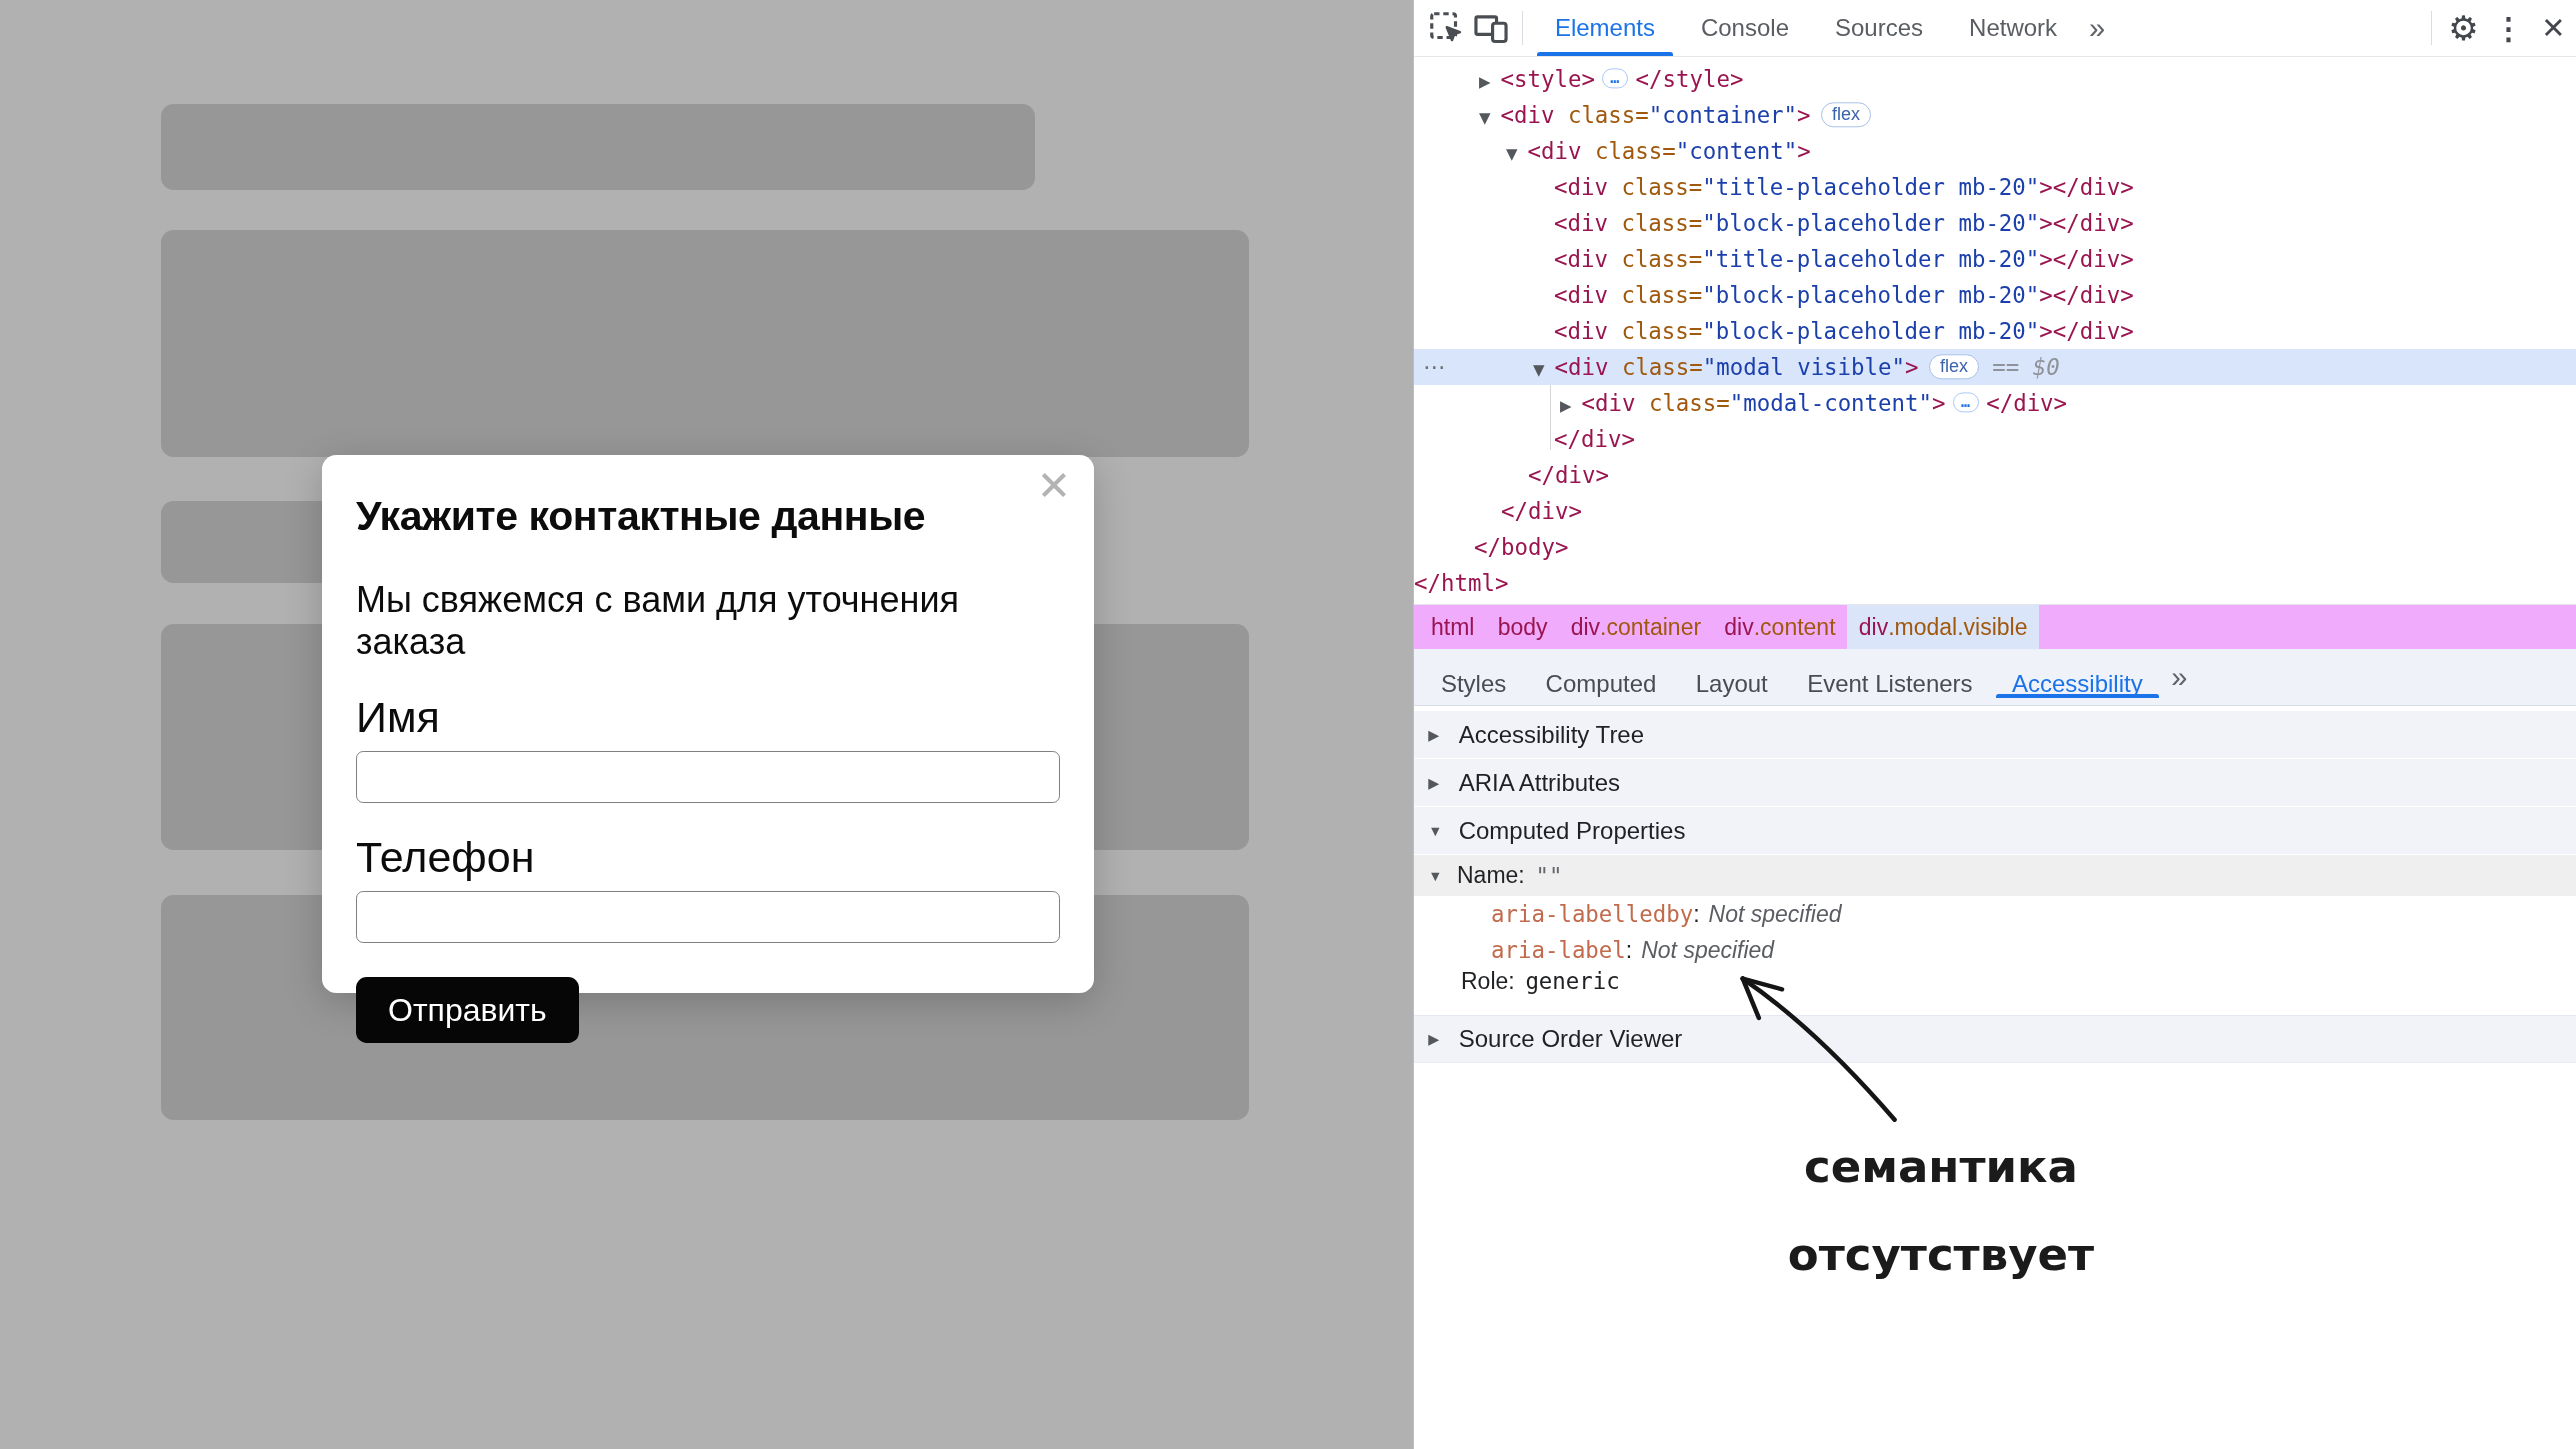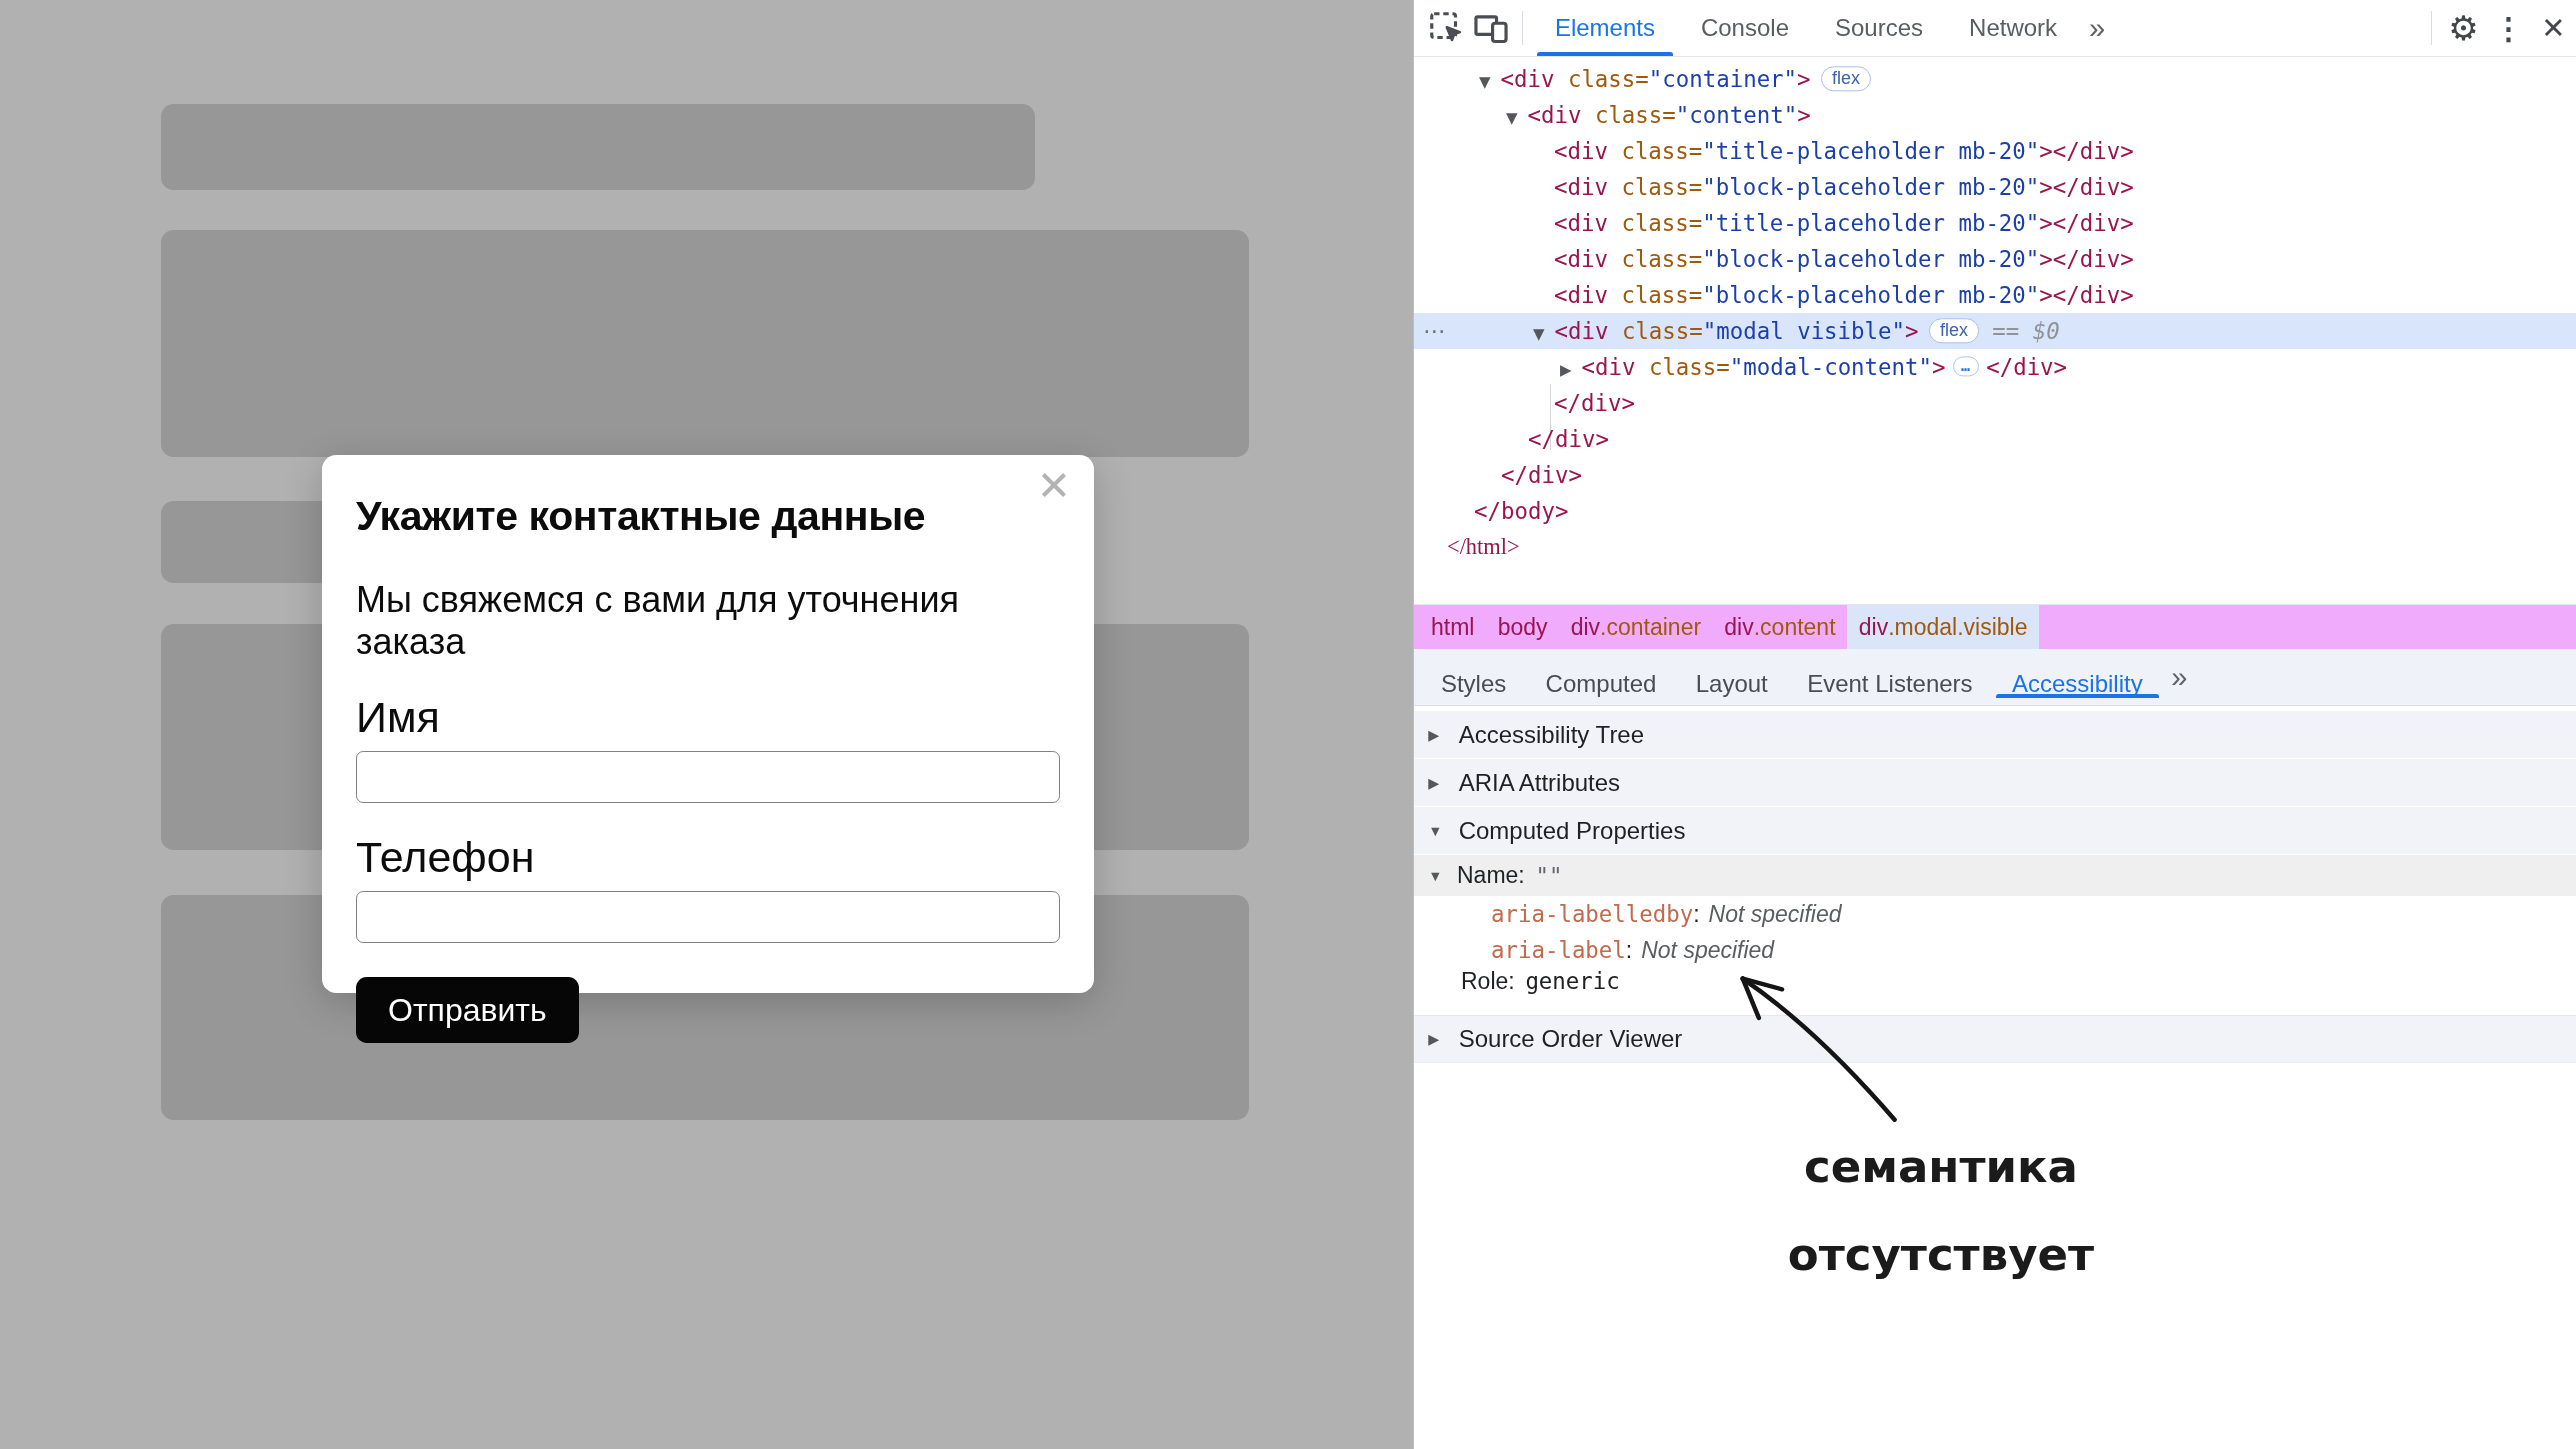--- a/index.html
+++ b/index.html
@@ -166,34 +166,35 @@
       <div class="right">
         <div class="tb-divider"></div>
         <button class="icon-btn glyph-settings">⚙</button>
         <button class="icon-btn glyph-more">⋮</button>
         <button class="icon-btn glyph-close">✕</button>
       </div>
     </div>
 
     <div class="tree" id="dom-tree">
       <div class="guide" style="top:327px; height:66px;"></div>
+    <div class="trow" style="padding-left: 65px;"><span class="tw">▶</span><span class="tk-p">&lt;style&gt;</span><span class="tk-ell">…</span><span class="tk-p">&lt;/style&gt;</span></div>
         <div class="trow" style="padding-left: 65px;"><span class="tw">▼</span><span class="tk-p">&lt;div</span><span class="tk-a"> class</span><span class="tk-a">=</span><span class="tk-v">"container"</span><span class="tk-p">&gt;</span><span class="tk-badge">flex</span></div>
         <div class="trow" style="padding-left: 92px;"><span class="tw">▼</span><span class="tk-p">&lt;div</span><span class="tk-a"> class</span><span class="tk-a">=</span><span class="tk-v">"content"</span><span class="tk-p">&gt;</span></div>
         <div class="trow" style="padding-left: 140px;"><span class="tk-p">&lt;div</span><span class="tk-a"> class</span><span class="tk-a">=</span><span class="tk-v">"title-placeholder mb-20"</span><span class="tk-p">&gt;&lt;/div&gt;</span></div>
         <div class="trow" style="padding-left: 140px;"><span class="tk-p">&lt;div</span><span class="tk-a"> class</span><span class="tk-a">=</span><span class="tk-v">"block-placeholder mb-20"</span><span class="tk-p">&gt;&lt;/div&gt;</span></div>
         <div class="trow" style="padding-left: 140px;"><span class="tk-p">&lt;div</span><span class="tk-a"> class</span><span class="tk-a">=</span><span class="tk-v">"title-placeholder mb-20"</span><span class="tk-p">&gt;&lt;/div&gt;</span></div>
         <div class="trow" style="padding-left: 140px;"><span class="tk-p">&lt;div</span><span class="tk-a"> class</span><span class="tk-a">=</span><span class="tk-v">"block-placeholder mb-20"</span><span class="tk-p">&gt;&lt;/div&gt;</span></div>
         <div class="trow" style="padding-left: 140px;"><span class="tk-p">&lt;div</span><span class="tk-a"> class</span><span class="tk-a">=</span><span class="tk-v">"block-placeholder mb-20"</span><span class="tk-p">&gt;&lt;/div&gt;</span></div>
         <div class="trow sel" style="padding-left: 119px;"><span class="gutter-dots">⋯</span><span class="tw">▼</span><span class="tk-p">&lt;div</span><span class="tk-a"> class</span><span class="tk-a">=</span><span class="tk-v">"modal visible"</span><span class="tk-p">&gt;</span><span class="tk-badge">flex</span><span class="tk-g"> == </span><span class="tk-gi">$0</span></div>
         <div class="trow" style="padding-left: 146px;"><span class="tw">▶</span><span class="tk-p">&lt;div</span><span class="tk-a"> class</span><span class="tk-a">=</span><span class="tk-v">"modal-content"</span><span class="tk-p">&gt;</span><span class="tk-ell">…</span><span class="tk-p">&lt;/div&gt;</span></div>
         <div class="trow" style="padding-left: 140px;"><span class="tk-p">&lt;/div&gt;</span></div>
         <div class="trow" style="padding-left: 114px;"><span class="tk-p">&lt;/div&gt;</span></div>
         <div class="trow" style="padding-left: 87px;"><span class="tk-p">&lt;/div&gt;</span></div>
         <div class="trow" style="padding-left: 60px;"><span class="tk-p">&lt;/body&gt;</span></div>
-        <div class="trow" style="padding-left: 33px; font-family: Liberation Serif, serif;"><span class="tk-p">&lt;/html&gt;</span></div>
+        <div class="trow" style=""><span class="tk-p">&lt;/html&gt;</span></div>
       </div>
 
     <div class="crumbs" id="crumbs">
         <div class="crumb">
           <span class="tk-p">html</span>
         </div>
         <div class="crumb">
           <span class="tk-p">body</span>
         </div>
         <div class="crumb">

